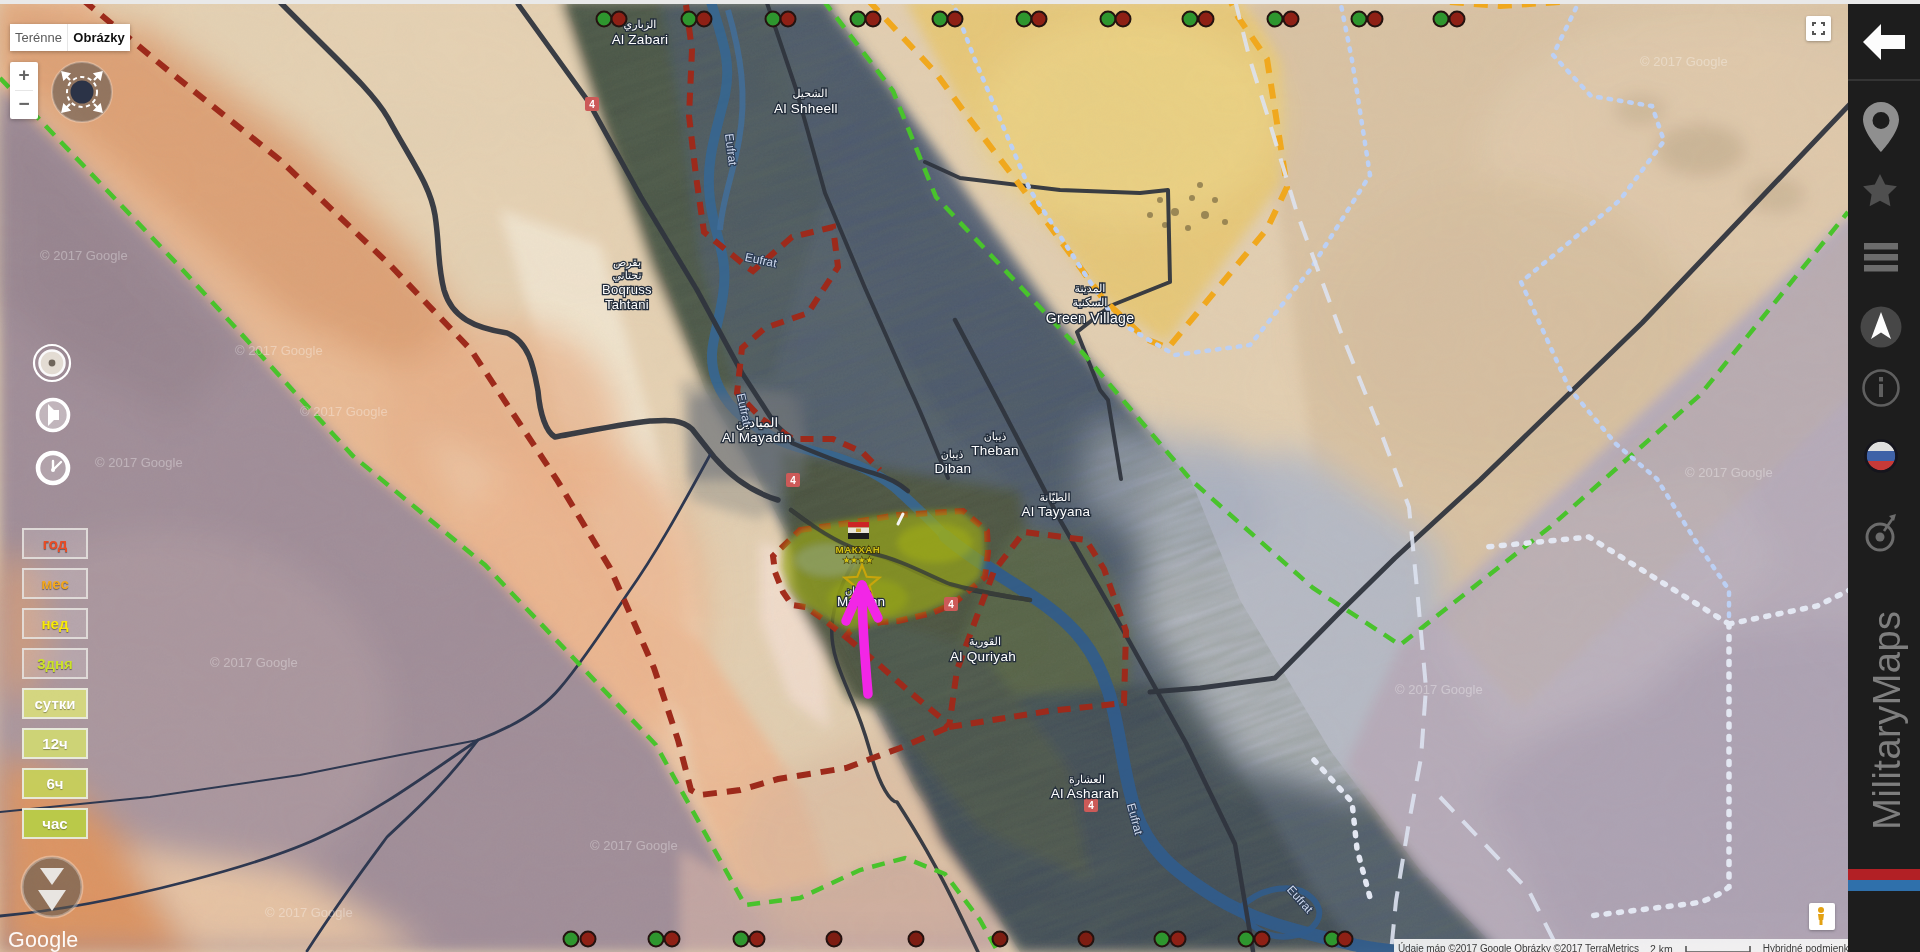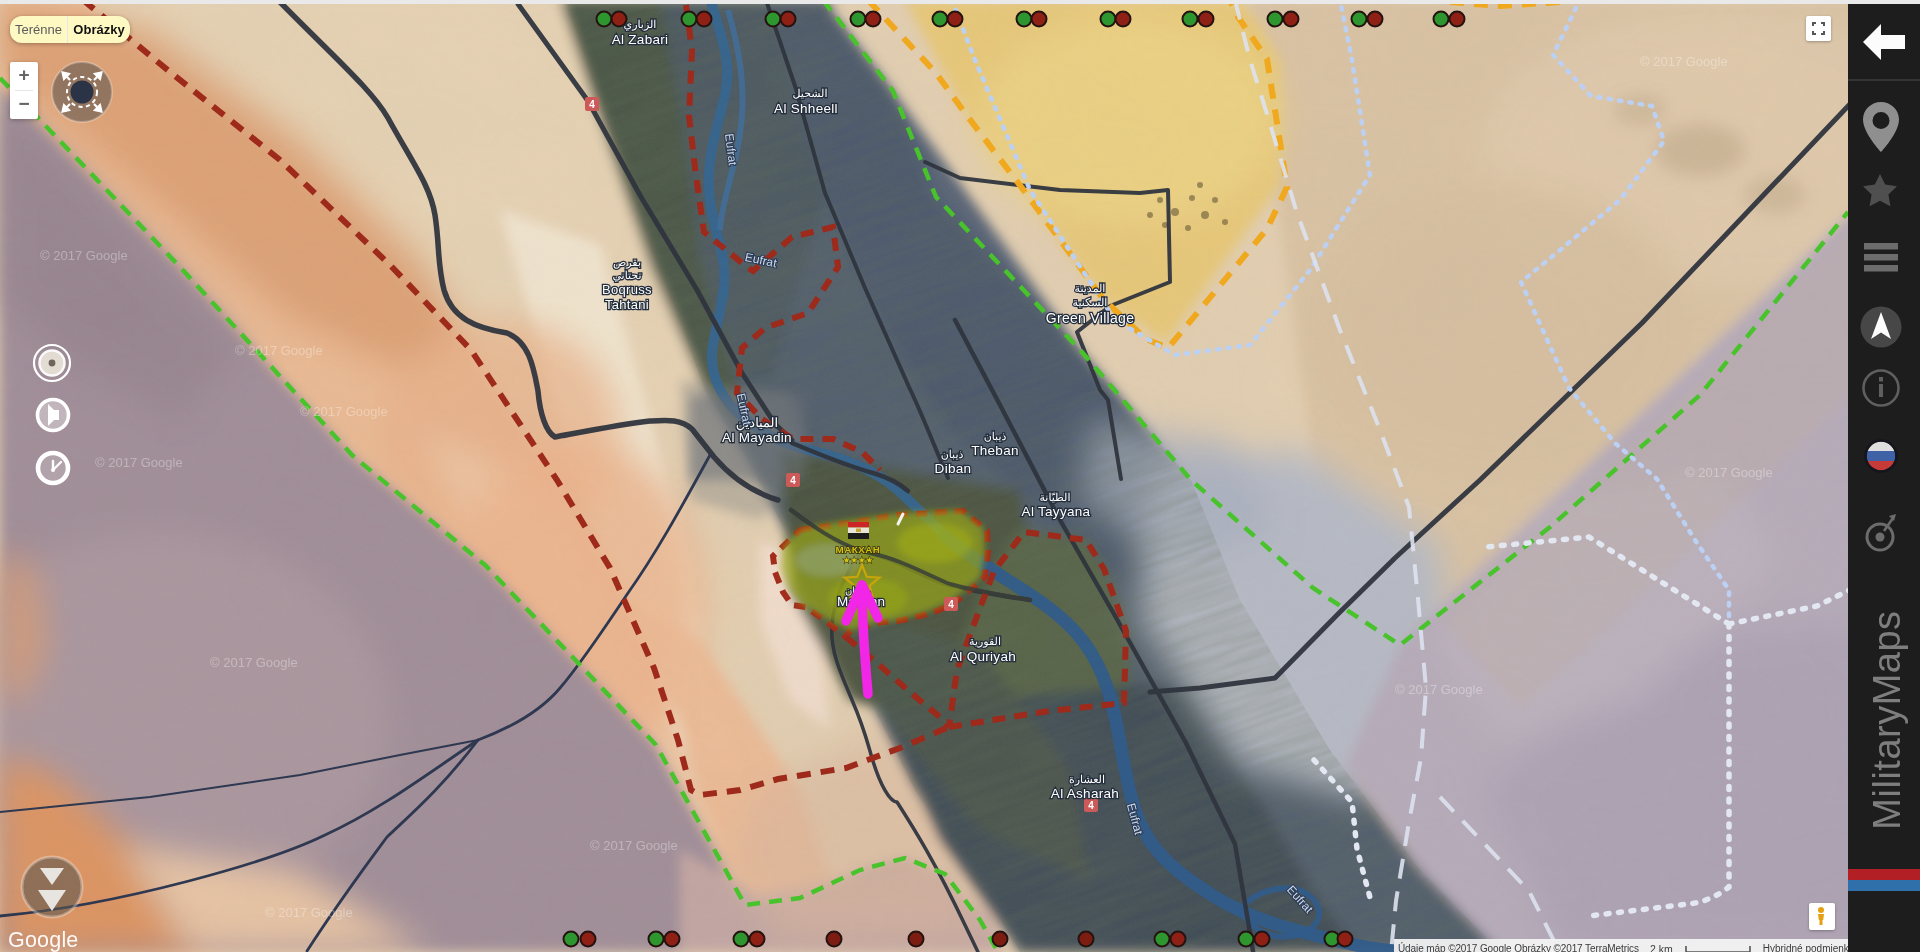--- a/index.html
+++ b/index.html
@@ -410,35 +410,53 @@
 <circle cx="52" cy="887" r="30" fill="none" stroke="#ffffff" opacity="0.3" stroke-width="3"></circle>
 <polygon points="40,868 64,868 52,885" fill="#e8e5e1"></polygon>
 <polygon points="38,890 66,890 52,911" fill="#e8e5e1"></polygon>
 </g>
 
 <text x="8" y="947" font-family="Liberation Sans,sans-serif" font-size="21.5" fill="#ffffff" style="letter-spacing:0.2px" opacity="0.95">Google</text>
 </svg>
 
 <div class="abs" style="left:0;top:0;width:1920px;height:4px;background:#e9e9e9;z-index:9;"></div>
 
-<div class="abs" style="left:10px;top:16px;height:27px;background:#fef9c3;box-shadow:0 1px 4px rgba(0,0,0,0.3);display:flex;border-radius:12px;">
+<div class="abs" style="left:10px;top:24px;height:27px;background:#ffffff;box-shadow:0 1px 4px rgba(0,0,0,0.3);display:flex;border-radius:0;">
 
 <div style="width:57px;line-height:27px;text-align:center;font-size:13px;color:#5b5b5b;border-right:1px solid #e6e6e6;">Terénne</div>
 
 <div style="width:62px;line-height:27px;text-align:center;font-size:13px;color:#111;font-weight:700;">Obrázky</div>
 </div>
 
 <div class="abs" style="left:10px;top:62px;width:28px;height:57px;background:#fff;border-radius:2px;box-shadow:0 1px 4px rgba(0,0,0,0.3);">
 
 <div style="height:28px;text-align:center;font-size:19px;font-weight:bold;color:#666;line-height:26px;">+</div>
 <div style="margin:0 5px;border-top:1px solid #e6e6e6;"></div>
 
 <div style="height:28px;text-align:center;font-size:19px;font-weight:bold;color:#666;line-height:26px;">−</div>
 </div>
 
+<div class="abs" style="left:22px;top:528px;width:66px;">
+
+<div style="height:31px;margin-bottom:9px;border:2px solid rgba(230,228,225,0.85);background:rgba(255,255,255,0.14);box-sizing:border-box;text-align:center;line-height:27px;font-size:15px;font-weight:bold;color:#ea4b24;text-shadow:0 1px 1px rgba(0,0,0,0.45);">год</div>
+
+<div style="height:31px;margin-bottom:9px;border:2px solid rgba(230,228,225,0.85);background:rgba(255,255,255,0.14);box-sizing:border-box;text-align:center;line-height:27px;font-size:15px;font-weight:bold;color:#f2a71d;text-shadow:0 1px 1px rgba(0,0,0,0.45);">мес</div>
+
+<div style="height:31px;margin-bottom:9px;border:2px solid rgba(230,228,225,0.85);background:rgba(255,255,255,0.14);box-sizing:border-box;text-align:center;line-height:27px;font-size:15px;font-weight:bold;color:#f8ea08;text-shadow:0 1px 1px rgba(0,0,0,0.45);">нед</div>
+
+<div style="height:31px;margin-bottom:9px;border:2px solid rgba(230,228,225,0.85);background:rgba(255,255,255,0.14);box-sizing:border-box;text-align:center;line-height:27px;font-size:15px;font-weight:bold;color:#cbe22b;text-shadow:0 1px 1px rgba(0,0,0,0.45);">3дня</div>
+
+<div style="height:31px;margin-bottom:9px;border:2px solid rgba(235,235,230,0.9);background:rgba(214,217,126,0.95);box-sizing:border-box;text-align:center;line-height:27px;font-size:15px;font-weight:bold;color:#fff;text-shadow:0 1px 1px rgba(0,0,0,0.35);">сутки</div>
+
+<div style="height:31px;margin-bottom:9px;border:2px solid rgba(235,235,230,0.9);background:rgba(207,214,116,0.95);box-sizing:border-box;text-align:center;line-height:27px;font-size:15px;font-weight:bold;color:#fff;text-shadow:0 1px 1px rgba(0,0,0,0.35);">12ч</div>
+
+<div style="height:31px;margin-bottom:9px;border:2px solid rgba(235,235,230,0.9);background:rgba(198,207,91,0.95);box-sizing:border-box;text-align:center;line-height:27px;font-size:15px;font-weight:bold;color:#fff;text-shadow:0 1px 1px rgba(0,0,0,0.35);">6ч</div>
+
+<div style="height:31px;border:2px solid rgba(235,235,230,0.9);background:rgba(185,202,72,0.97);box-sizing:border-box;text-align:center;line-height:27px;font-size:15px;font-weight:bold;color:#fff;text-shadow:0 1px 1px rgba(0,0,0,0.35);">час</div>
+</div>
 
 <div class="abs" style="left:1806px;top:16px;width:25px;height:25px;background:#fff;border-radius:2px;box-shadow:0 1px 3px rgba(0,0,0,0.3);">
 <svg width="25" height="25" viewBox="0 0 25 25">
         <g stroke="#565656" stroke-width="2" fill="none">
 <path d="M7,10 L7,7 L10,7"></path>
           <path d="M15,7 L18,7 L18,10"></path>
           <path d="M18,15 L18,18 L15,18"></path>
           <path d="M10,18 L7,18 L7,15"></path>
         </g>
       </svg>

